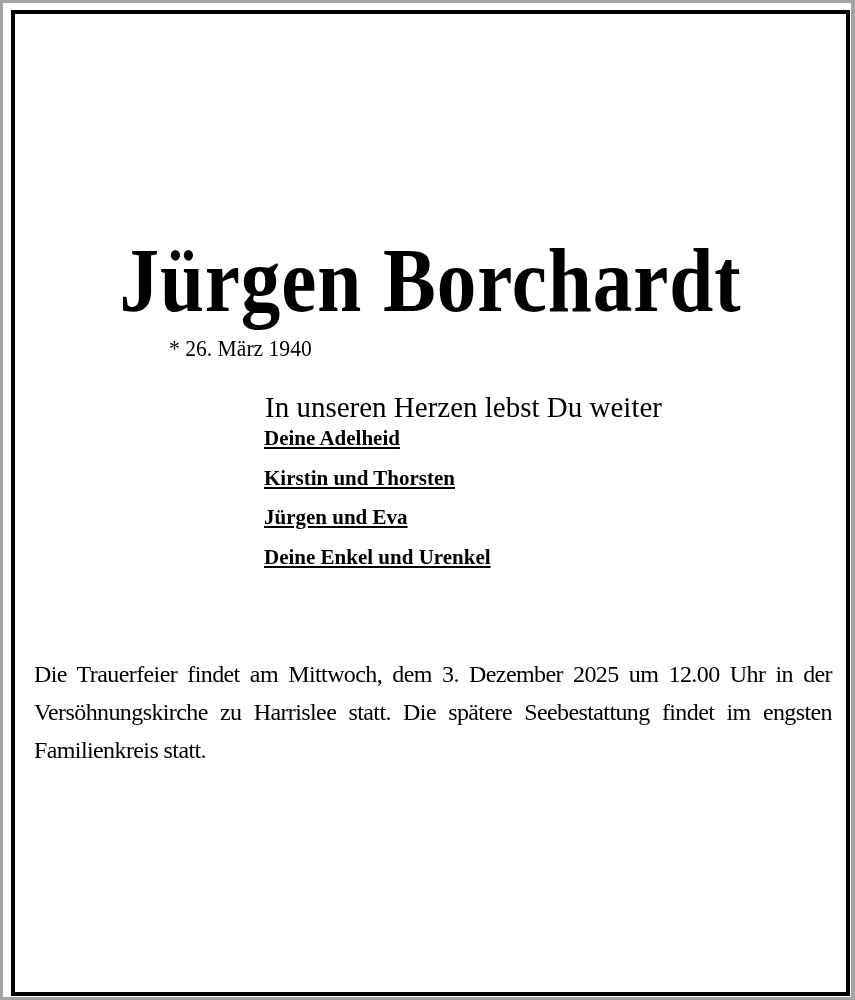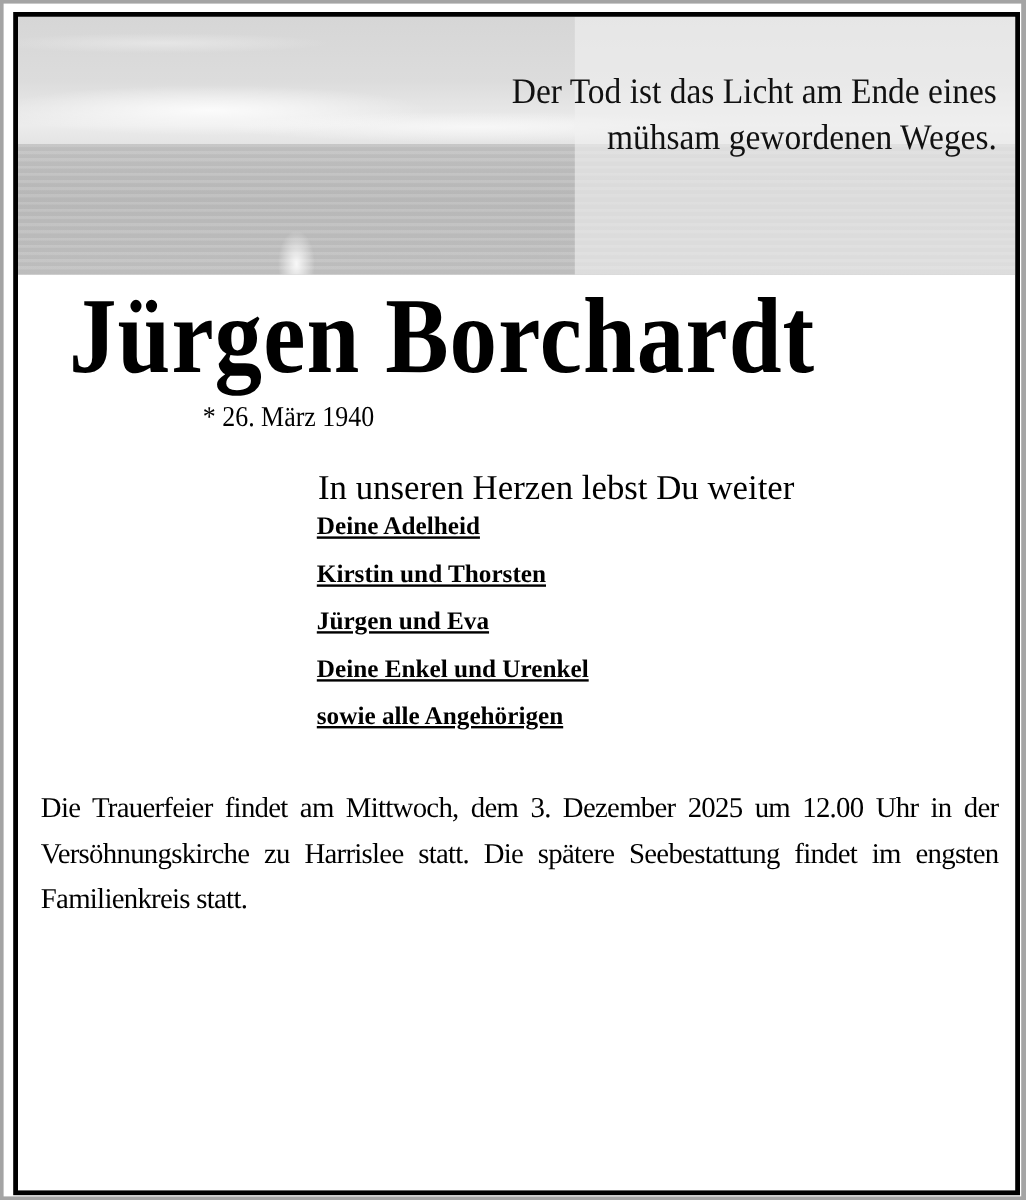--- a/index.html
+++ b/index.html
@@ -40,21 +40,21 @@
     position: absolute; left: 464px; top: 0; width: 367px; height: 215px;
     background: rgba(240,240,240,0.62);
   }
   .quote {
     position: absolute; right: 15px; top: 44px; text-align: right;
     font-size: 30px; line-height: 38px; color: #111;
     transform: scaleX(0.93); transform-origin: right top;
   }
   .quote div { white-space: nowrap; }
   .name {
-    position: absolute; left: 0; width: 831px; top: 217px; 
+    position: absolute; left: 0; width: 831px; top: 217px; text-align: center;
     font-weight: bold; font-size: 90px; line-height: 100px; white-space: nowrap;
     letter-spacing: 1px;
   }
   .name span { display: inline-block; transform: scaleX(0.88); }
   .dates {
     position: absolute; top: 320px; font-size: 24px; line-height: 28px; white-space: nowrap;
   }
   .dates span { display: inline-block; transform: scaleX(0.9); transform-origin: left top; }
   .born { left: 154px; }
   .died { left: 439px; }
@@ -72,46 +72,36 @@
   }
   .body-text p { margin: 0; }
   .iban { font-weight: bold; letter-spacing: -1.2px; }
 </style>
 </head>
 <body>
 
 <div class="paper">
   <div class="frame">
 
-    <div class="photo">
-      <div class="sky"></div>
-      <div class="sea"></div>
-      <div class="overlay"></div>
-      <div class="quote">
-        <div>Der Tod ist das Licht am Ende eines</div>
-        <div>mühsam gewordenen Weges.</div>
-      </div>
-    </div>
 
     <div class="name">
       <span>Jürgen Borchardt</span>
     </div>
 
     <div class="dates born">
       <span>* 26. März 1940</span>
     </div>
 
     <div class="motto">In unseren Herzen lebst Du weiter</div>
 
     <div class="mourners">
       <div>Deine Adelheid</div>
       <div>Kirstin und Thorsten</div>
       <div>Jürgen und Eva</div>
       <div>Deine Enkel und Urenkel</div>
-      <div>sowie alle Angehörigen</div>
     </div>
 
     <div class="body-text">
       <p>Die Trauerfeier findet am Mittwoch, dem 3. Dezember 2025 um 12.00 Uhr in der Versöhnungskirche zu Harrislee statt. Die spätere Seebestattung findet im engsten Familienkreis statt.</p>
     </div>
 
   </div>
 </div>
 
 </body></html>

